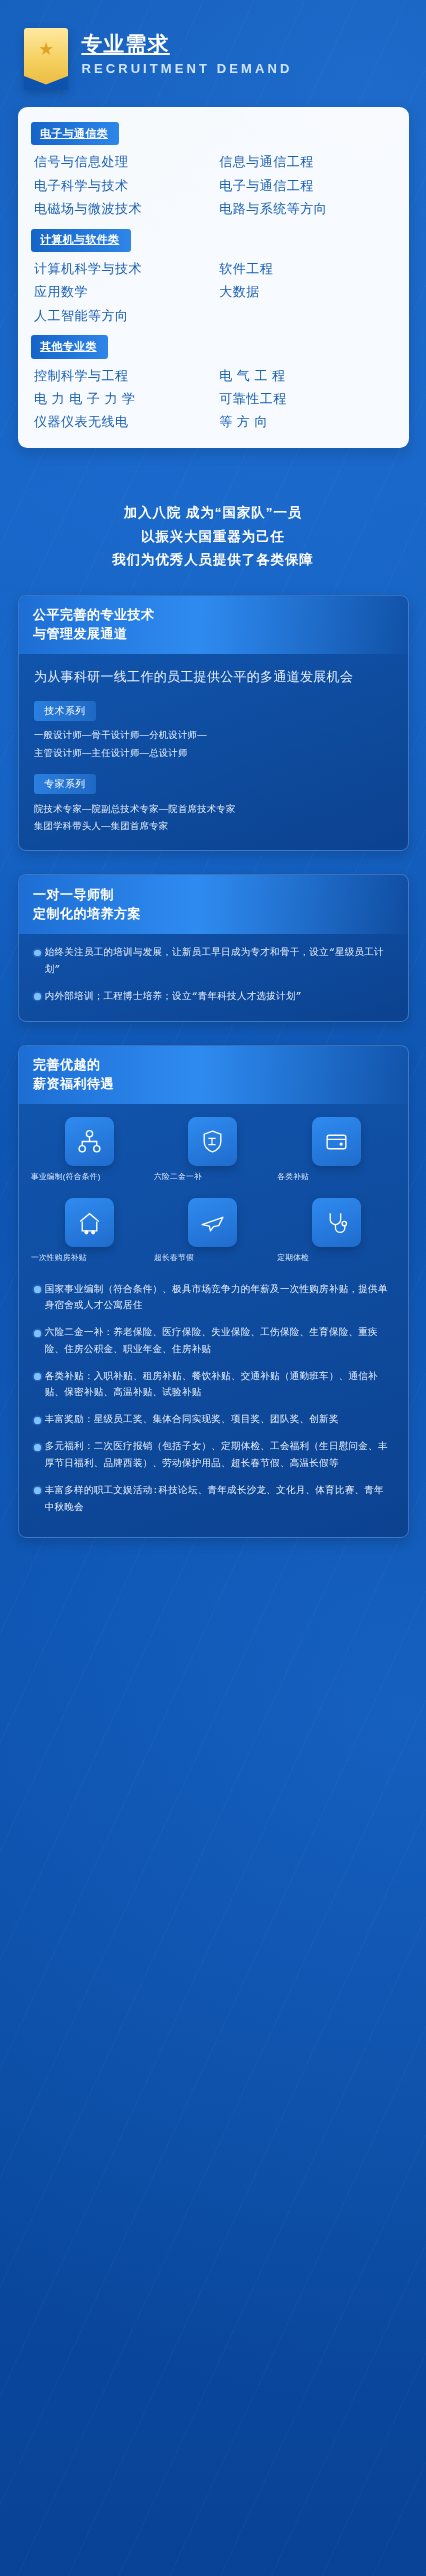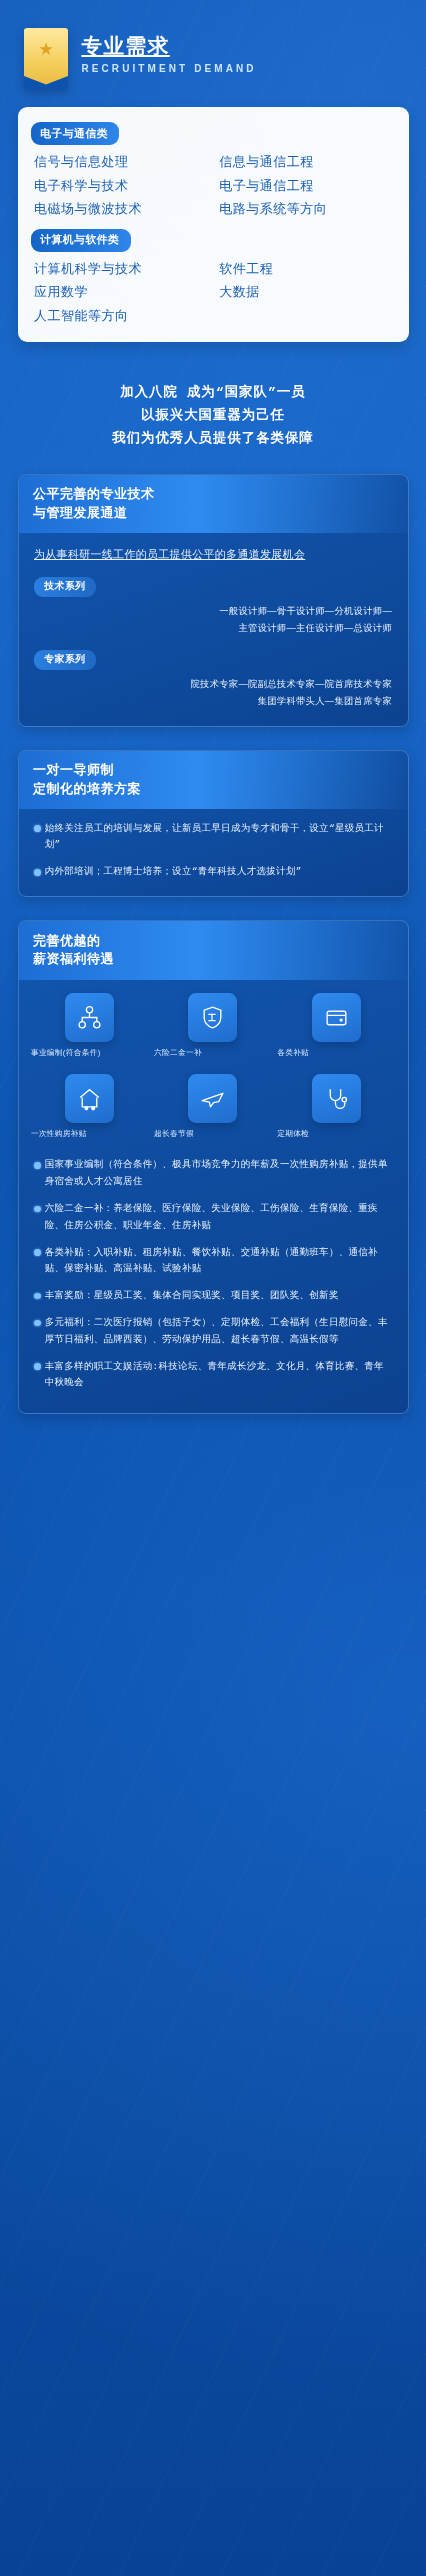--- a/index.html
+++ b/index.html
@@ -66,21 +66,21 @@
   .sec-title-cn {
     font-size: 20.6px;
     font-weight: bold;
     color: #ffffff;
     letter-spacing: 1.5px;
     line-height: 1.15;
     text-decoration: underline;
   }
   .sec-title-en {
     margin-top: 5.2px;
-    font-size: 10px;
+    font-size: 13px;
     color: #cfe4ff;
     letter-spacing: 3.1px;
     font-weight: bold;
   }
 
   
   .card {
     margin: 17.5px 17.5px 0 17.5px;
     background: rgba(255,255,255,0.97);
     border-radius: 9.3px;
@@ -91,48 +91,48 @@
     margin-bottom: 11.3px;
   }
   .cat:last-child { margin-bottom: 0; }
   .cat-title {
     display: inline-block;
     background: linear-gradient(90deg, #1565c8 0%, #2e86e8 100%);
     color: #fff;
     font-size: 10.8px;
     font-weight: bold;
     padding: 4.6px 11.3px 4.6px 9.3px;
-    border-radius: 9px;
+    border-radius: 3px;
     letter-spacing: 0.5px;
     margin-bottom: 8.2px;
+    text-decoration: underline;
   }
   .majors {
     display: grid;
     grid-template-columns: 1fr 1fr;
     gap: 5.7px 9.3px;
     padding-left: 3.1px;
   }
   .major {
     font-size: 13px;
     color: #1a5fb4;
     letter-spacing: 0.5px;
     line-height: 1.35;
   }
 
   
   .slogan {
-    margin-top: 39px;
+    margin-top: 53px;
     text-align: center;
     color: #ffffff;
     font-size: 13.4px;
     font-weight: bold;
     line-height: 1.75;
     letter-spacing: 1px;
     padding: 0 20.6px;
-    font-family: Liberation Mono, monospace;
   }
 
   
   .bluecard {
     margin: 23px 17.5px 0 17.5px;
     background: linear-gradient(160deg, rgba(18,86,175,0.92) 0%, rgba(12,64,140,0.92) 100%);
     border: 0.5px solid rgba(140,195,255,0.35);
     border-radius: 8.2px;
     padding: 0 0 15.5px 0;
     box-shadow: 0 4.1px 11.3px rgba(0,0,0,0.16);
@@ -143,42 +143,40 @@
     padding: 10.3px 14.4px 10.3px 14.4px;
     color: #fff;
     font-size: 13px;
     font-weight: bold;
     line-height: 1.45;
     letter-spacing: 0.5px;
   }
   .bluecard-body { padding: 11.3px 15.5px 0 15.5px; }
   .para {
     color: #e6f0ff;
-    font-size: 11px;
+    font-size: 13px;
     line-height: 1.8;
     letter-spacing: 0.3px;
-    text-decoration: underline;
   }
   .sub-tag {
     display: inline-block;
     margin: 12.4px 0 6.2px 0;
     background: linear-gradient(90deg, #2a7fe0 0%, #1f69c4 100%);
     color: #fff;
     font-size: 9.8px;
-    font-weight: bold;
+    font-weight: normal;
     padding: 3.6px 10.3px;
-    border-radius: 9px;
+    border-radius: 3px;
     letter-spacing: 0.5px;
   }
   .chain {
     color: #e9f2ff;
     font-size: 9.3px;
     line-height: 1.85;
     letter-spacing: 0.3px;
-    text-align: right;
   }
 
   
   .bullets { padding: 3.1px 15.5px 0 15.5px; }
   .bullet {
     display: flex;
     align-items: flex-start;
     gap: 4px;
     margin-bottom: 10.3px;
     font-family: Liberation Mono, monospace;
@@ -260,20 +258,31 @@
       <div class="cat-title">计算机与软件类</div>
       <div class="majors">
         <div class="major">计算机科学与技术</div>
         <div class="major">软件工程</div>
         <div class="major">应用数学</div>
         <div class="major">大数据</div>
         <div class="major">人工智能等方向</div>
       </div>
     </div>
 
+    <div class="cat">
+      <div class="cat-title">其他专业类</div>
+      <div class="majors">
+        <div class="major">控制科学与工程</div>
+        <div class="major">电 气 工 程</div>
+        <div class="major">电 力 电 子 力 学</div>
+        <div class="major">可靠性工程</div>
+        <div class="major">仪器仪表无线电</div>
+        <div class="major">等 方 向</div>
+      </div>
+    </div>
 
   </div>
 
   <div class="slogan">
     <div>加入八院 成为“国家队”一员</div>
     <div>以振兴大国重器为己任</div>
     <div>我们为优秀人员提供了各类保障</div>
   </div>
 
   <div class="bluecard">

